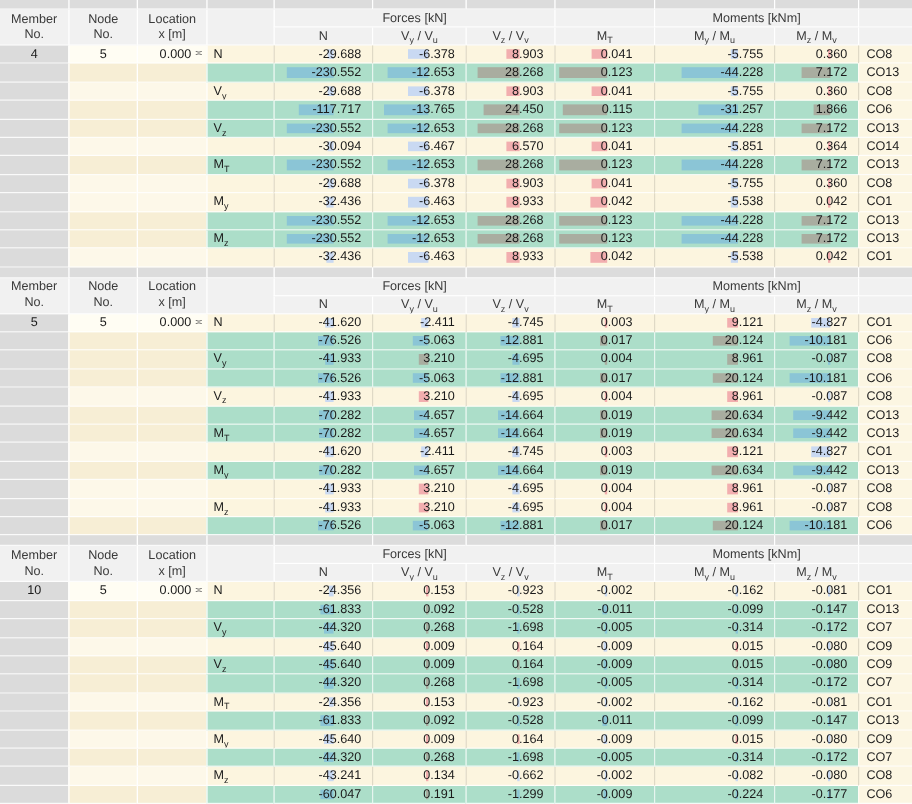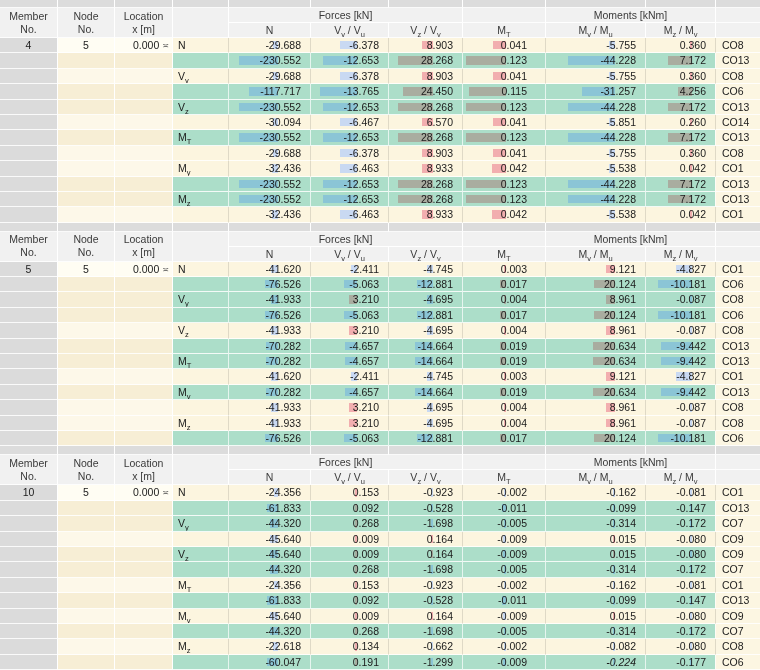--- a/index.html
+++ b/index.html
@@ -220,21 +220,21 @@
         <div class="cell" style="width: 83px; background: rgb(172, 222, 201); border-left: 1px solid rgba(255, 255, 255, 0.7); line-height: 14px;">
           <div class="bar" style="width: calc(44.88% + 0px); min-width: 2px; right: 48%; background: rgb(169, 173, 160);"></div>
           <span class="num" style="padding-right: 18px;">0.115</span>
         </div>
         <div class="cell" style="width: 100px; background: rgb(172, 222, 201); border-left: 1px solid rgba(255, 255, 255, 0.7); line-height: 14px;">
           <div class="bar" style="width: calc(33.92% + 0px); min-width: 2px; right: 30%; background: rgb(139, 197, 214);"></div>
           <span class="num" style="padding-right: 9px;">-31.257</span>
         </div>
         <div class="cell" style="width: 70px; background: rgb(172, 222, 201); border-left: 1px solid rgba(255, 255, 255, 0.7); line-height: 14px;">
           <div class="bar" style="width: calc(20.07% + 0px); min-width: 2px; right: 34%; background: rgb(169, 173, 160);"></div>
-          <span class="num" style="padding-right: 9px;">4.256</span>
+          <span class="num" style="padding-right: 9px;">1.866</span>
         </div>
         <div class="cell co" style="width: 45px; background: rgb(252, 246, 226); border-left: 1px solid rgba(255, 255, 255, 0.7); line-height: 14px;">CO6</div>
       </div>
       <div class="row" style="height: 15.4px;">
         <div class="cell center" style="width: 57px; background: rgb(219, 219, 219); line-height: 14px;"></div>
         <div class="cell center vline" style="width: 57px; background: rgb(247, 238, 213); line-height: 14px;"></div>
         <div class="cell vline" style="width: 58px; background: rgb(247, 238, 213); line-height: 14px; text-align: right; padding-right: 3px;"></div>
         <div class="cell vline lblcol" style="width: 56px; background: rgb(172, 222, 201); line-height: 14px;">V<sub>z</sub></div>
         <div class="cell" style="width: 82px; background: rgb(172, 222, 201); border-left: 1px solid rgba(255, 255, 255, 0.7); line-height: 14px;">
           <div class="bar" style="width: calc(48% + 0px); min-width: 2px; right: 40%; background: rgb(139, 197, 214);"></div>
@@ -282,21 +282,21 @@
         <div class="cell" style="width: 83px; background: rgb(252, 245, 223); border-left: 1px solid rgb(223, 217, 198); line-height: 14px;">
           <div class="bar" style="width: calc(16% + 0px); min-width: 2px; right: 48%; background: rgb(242, 174, 175);"></div>
           <span class="num" style="padding-right: 18px;">0.041</span>
         </div>
         <div class="cell" style="width: 100px; background: rgb(252, 245, 223); border-left: 1px solid rgb(223, 217, 198); line-height: 14px;">
           <div class="bar" style="width: calc(6.35% + 0px); min-width: 2px; right: 30%; background: rgb(201, 217, 242);"></div>
           <span class="num" style="padding-right: 9px;">-5.851</span>
         </div>
         <div class="cell" style="width: 70px; background: rgb(252, 245, 223); border-left: 1px solid rgb(223, 217, 198); line-height: 14px;">
           <div class="bar" style="width: calc(1.72% + 0px); min-width: 2px; right: 34%; background: rgb(242, 174, 175);"></div>
-          <span class="num" style="padding-right: 9px;">0.260</span>
+          <span class="num" style="padding-right: 9px;">0.364</span>
         </div>
         <div class="cell co" style="width: 45px; background: rgb(252, 246, 226); border-left: 1px solid rgb(223, 217, 198); line-height: 14px;">CO14</div>
       </div>
       <div class="row" style="height: 15.4px;">
         <div class="cell center" style="width: 57px; background: rgb(219, 219, 219); line-height: 14px;"></div>
         <div class="cell center vline" style="width: 57px; background: rgb(247, 238, 213); line-height: 14px;"></div>
         <div class="cell vline" style="width: 58px; background: rgb(247, 238, 213); line-height: 14px; text-align: right; padding-right: 3px;"></div>
         <div class="cell vline lblcol" style="width: 56px; background: rgb(172, 222, 201); line-height: 14px;">M<sub>T</sub></div>
         <div class="cell" style="width: 82px; background: rgb(172, 222, 201); border-left: 1px solid rgba(255, 255, 255, 0.7); line-height: 14px;">
           <div class="bar" style="width: calc(48% + 0px); min-width: 2px; right: 40%; background: rgb(139, 197, 214);"></div>
@@ -1267,21 +1267,21 @@
         </div>
         <div class="cell co" style="width: 45px; background: rgb(252, 246, 226); border-left: 1px solid rgba(255, 255, 255, 0.7); line-height: 14px;">CO7</div>
       </div>
       <div class="row" style="height: 15.4px;">
         <div class="cell center" style="width: 57px; background: rgb(219, 219, 219); line-height: 14px;"></div>
         <div class="cell center vline" style="width: 57px; background: rgb(253, 248, 233); line-height: 14px;"></div>
         <div class="cell vline" style="width: 58px; background: rgb(253, 248, 233); line-height: 14px; text-align: right; padding-right: 3px;"></div>
         <div class="cell vline lblcol" style="width: 56px; background: rgb(252, 245, 223); line-height: 14px;">M<sub>z</sub></div>
         <div class="cell" style="width: 82px; background: rgb(252, 245, 223); border-left: 1px solid rgb(223, 217, 198); line-height: 14px;">
           <div class="bar" style="width: calc(5.56% + 0px); min-width: 2px; right: 40%; background: rgb(201, 217, 242);"></div>
-          <span class="num" style="padding-right: 9px;">-22.618</span>
+          <span class="num" style="padding-right: 9px;">-43.241</span>
         </div>
         <div class="cell" style="width: 78px; background: rgb(252, 245, 223); border-left: 1px solid rgb(223, 217, 198); line-height: 14px;">
           <div class="bar" style="width: calc(0.47% + 0px); min-width: 2px; right: 40%; background: rgb(242, 174, 175);"></div>
           <span class="num" style="padding-right: 9px;">0.134</span>
         </div>
         <div class="cell" style="width: 74px; background: rgb(252, 245, 223); border-left: 1px solid rgb(223, 217, 198); line-height: 14px;">
           <div class="bar" style="width: calc(1.29% + 0px); min-width: 2px; right: 40%; background: rgb(201, 217, 242);"></div>
           <span class="num" style="padding-right: 9px;">-0.662</span>
         </div>
         <div class="cell" style="width: 83px; background: rgb(252, 245, 223); border-left: 1px solid rgb(223, 217, 198); line-height: 14px;">
@@ -1314,21 +1314,21 @@
         <div class="cell" style="width: 74px; background: rgb(172, 222, 201); border-left: 1px solid rgba(255, 255, 255, 0.7); line-height: 14px;">
           <div class="bar" style="width: calc(2.21% + 0px); min-width: 2px; right: 40%; background: rgb(139, 197, 214);"></div>
           <span class="num" style="padding-right: 9px;">-1.299</span>
         </div>
         <div class="cell" style="width: 83px; background: rgb(172, 222, 201); border-left: 1px solid rgba(255, 255, 255, 0.7); line-height: 14px;">
           <div class="bar" style="width: calc(3.51% + 0px); min-width: 2px; right: 48%; background: rgb(139, 197, 214);"></div>
           <span class="num" style="padding-right: 18px;">-0.009</span>
         </div>
         <div class="cell" style="width: 100px; background: rgb(172, 222, 201); border-left: 1px solid rgba(255, 255, 255, 0.7); line-height: 14px;">
           <div class="bar" style="width: calc(0.24% + 0px); min-width: 2px; right: 30%; background: rgb(139, 197, 214);"></div>
-          <span class="num" style="padding-right: 9px; font-style: italic;">-0.224</span>
+          <span class="num" style="padding-right: 9px;">-0.224</span>
         </div>
         <div class="cell" style="width: 70px; background: rgb(172, 222, 201); border-left: 1px solid rgba(255, 255, 255, 0.7); line-height: 14px;">
           <div class="bar" style="width: calc(0.83% + 0px); min-width: 2px; right: 34%; background: rgb(139, 197, 214);"></div>
           <span class="num" style="padding-right: 9px;">-0.177</span>
         </div>
         <div class="cell co" style="width: 45px; background: rgb(252, 246, 226); border-left: 1px solid rgba(255, 255, 255, 0.7); line-height: 14px;">CO6</div>
       </div>
     </div>
   </div>
 

